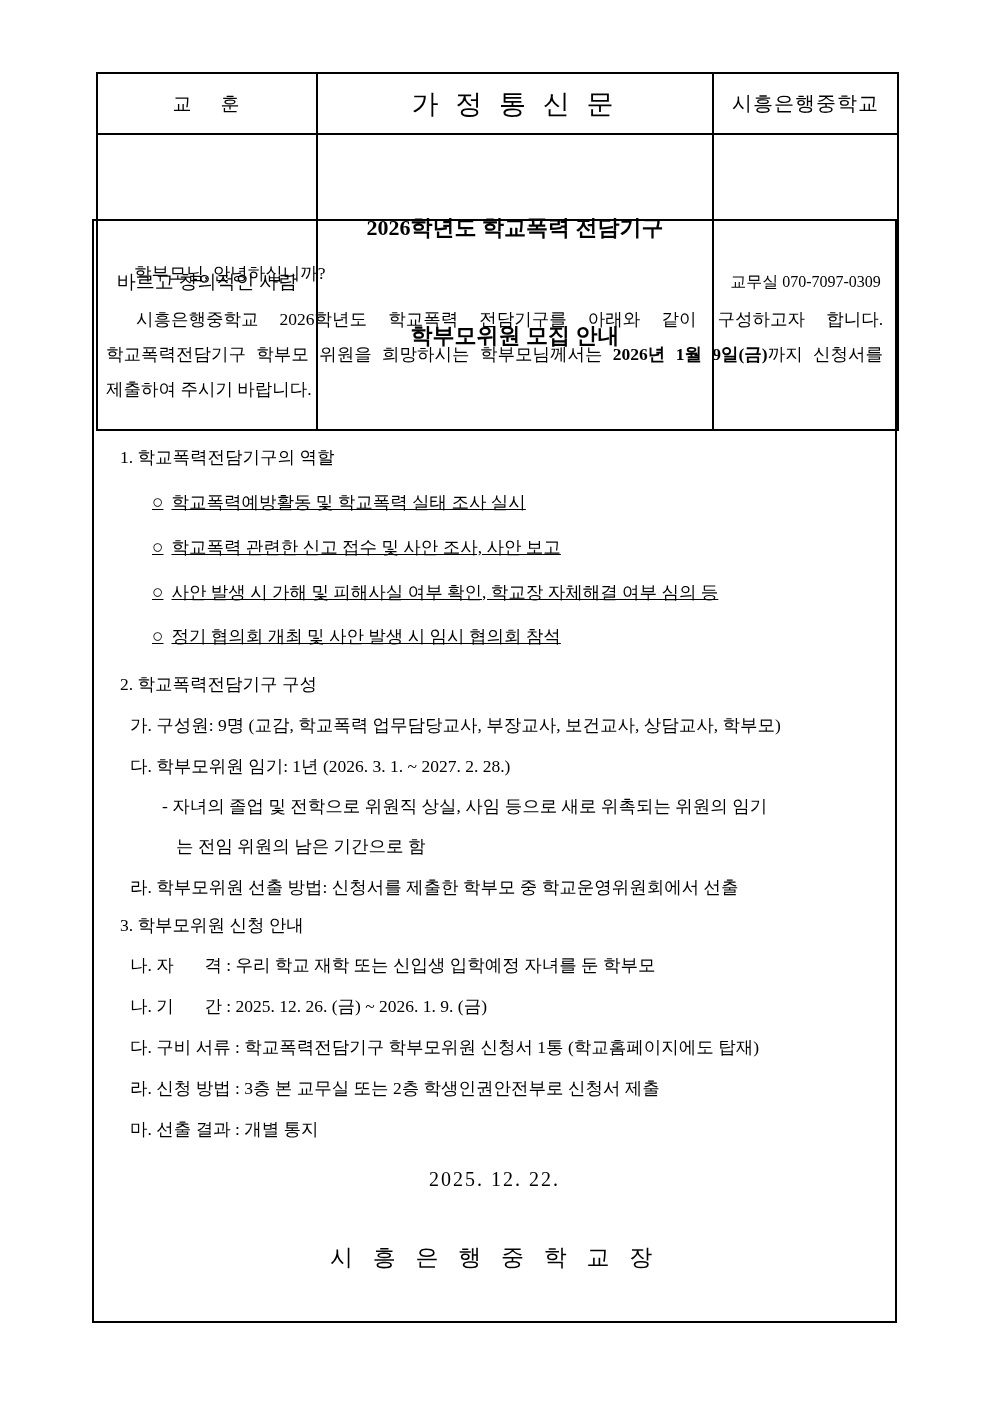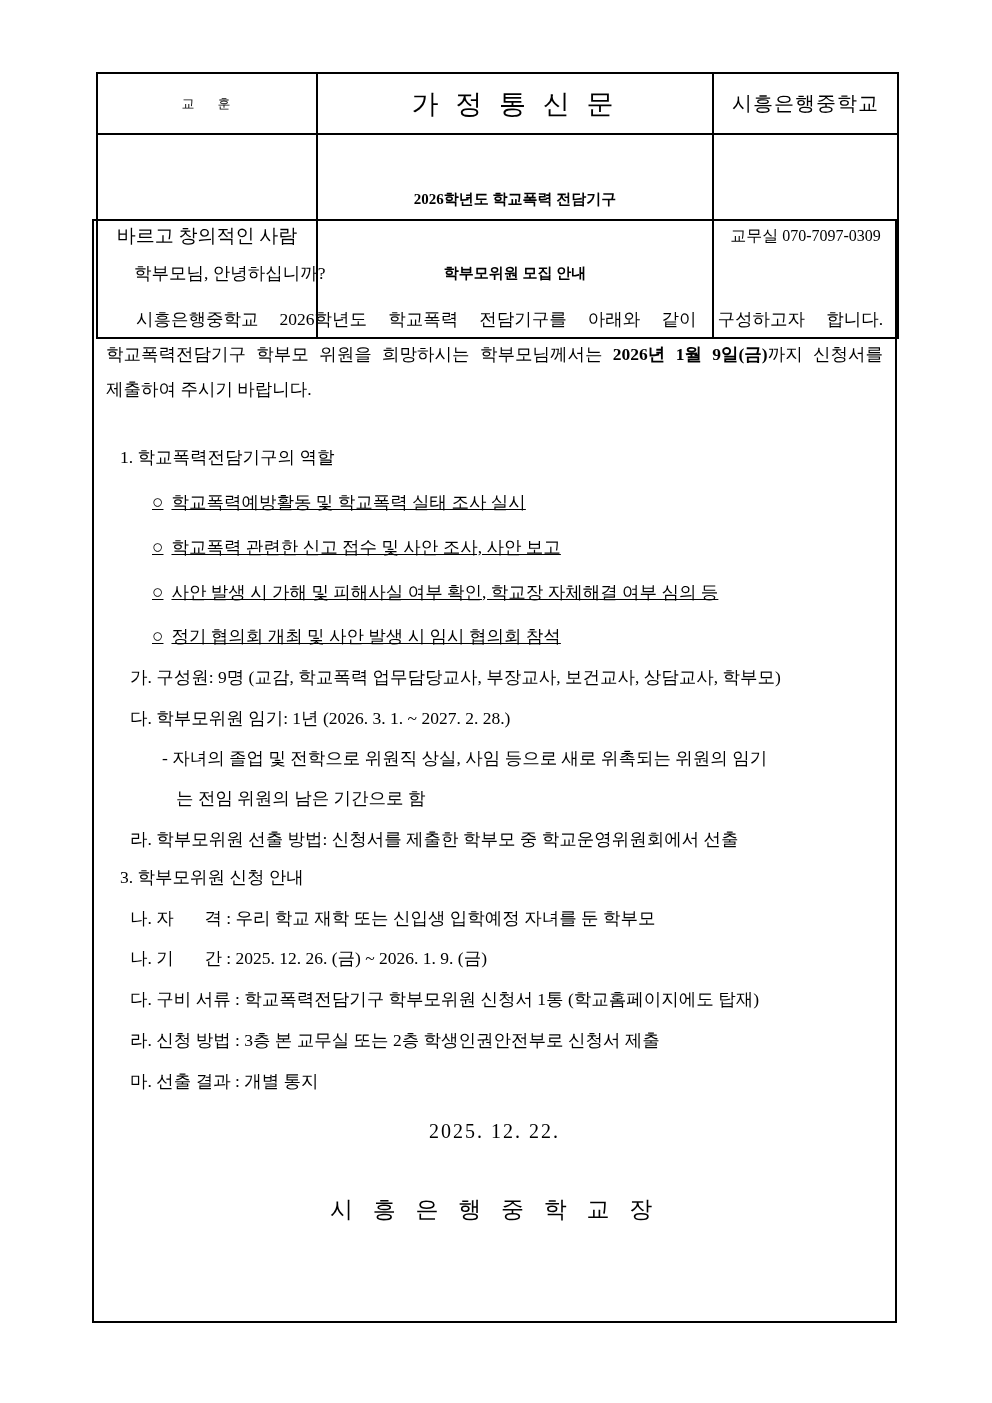--- a/index.html
+++ b/index.html
@@ -37,37 +37,37 @@
     padding: 2px 4px;
   }
   .col-motto   { width: 220px; }
   .col-title   { width: 396px; }
   .col-school  { width: 185px; }
 
   .row-top td  { height: 55px; }
   .row-bot td  { height: 80px; }
 
   .motto-label {
-    font-size: 13px;
+    font-size: 19px;
     letter-spacing: 2px;
   }
   .doc-title {
     font-size: 27px;
     font-weight: normal;
     letter-spacing: 5px;
   }
   .school-name {
     font-size: 20px;
     letter-spacing: 1px;
   }
   .motto-value {
     font-size: 19px;
   }
   .subtitle {
-    font-size: 15px;
+    font-size: 22px;
     font-weight: bold;
     line-height: 1.65;
   }
   .office-contact {
     font-size: 16px;
   }
 
   
   .body-box {
     position: absolute;
@@ -171,20 +171,21 @@
     <div class="greeting">학부모님, 안녕하십니까?</div>
 
     <p class="intro-para"><span>시흥은행중학교 2026학년도 학교폭력 전담기구를 아래와 같이 구성하고자 합니다. 학교폭력전담기구 학부모 위원을 희망하시는 학부모님께서는 </span><b>2026년 1월 9일(금)</b><span>까지 신청서를 제출하여 주시기 바랍니다.</span></p>
 
     <div class="sec-heading">1. 학교폭력전담기구의 역할</div>
     <div class="circle-item"><span class="bullet">○</span><span>학교폭력예방활동 및 학교폭력 실태 조사 실시</span></div>
     <div class="circle-item"><span class="bullet">○</span><span>학교폭력 관련한 신고 접수 및 사안 조사, 사안 보고</span></div>
     <div class="circle-item"><span class="bullet">○</span><span>사안 발생 시 가해 및 피해사실 여부 확인, 학교장 자체해결 여부 심의 등</span></div>
     <div class="circle-item"><span class="bullet">○</span><span>정기 협의회 개최 및 사안 발생 시 임시 협의회 참석</span></div>
 
+    <div class="sec-heading sec2">2. 학교폭력전담기구 구성</div>
     <div class="sub-item-a">가. 구성원: 9명 (교감, 학교폭력 업무담당교사, 부장교사, 보건교사, 상담교사, 학부모)</div>
     <div class="sub-item-a">다. 학부모위원 임기: 1년 (2026. 3. 1. ~ 2027. 2. 28.)</div>
     <div class="dash-line1">- 자녀의 졸업 및 전학으로 위원직 상실, 사임 등으로 새로 위촉되는 위원의 임기</div>
     <div class="dash-line2">는 전임 위원의 남은 기간으로 함</div>
     <div class="sub-item-a">라. 학부모위원 선출 방법: 신청서를 제출한 학부모 중 학교운영위원회에서 선출</div>
 
     <div class="sec-heading sec3">3. 학부모위원 신청 안내</div>
     <div class="sub-item-a">나. 자       격 : 우리 학교 재학 또는 신입생 입학예정 자녀를 둔 학부모</div>
     <div class="sub-item-a">나. 기       간 : 2025. 12. 26. (금) ~ 2026. 1. 9. (금)</div>
     <div class="sub-item-a">다. 구비 서류 : 학교폭력전담기구 학부모위원 신청서 1통 (학교홈페이지에도 탑재)</div>

